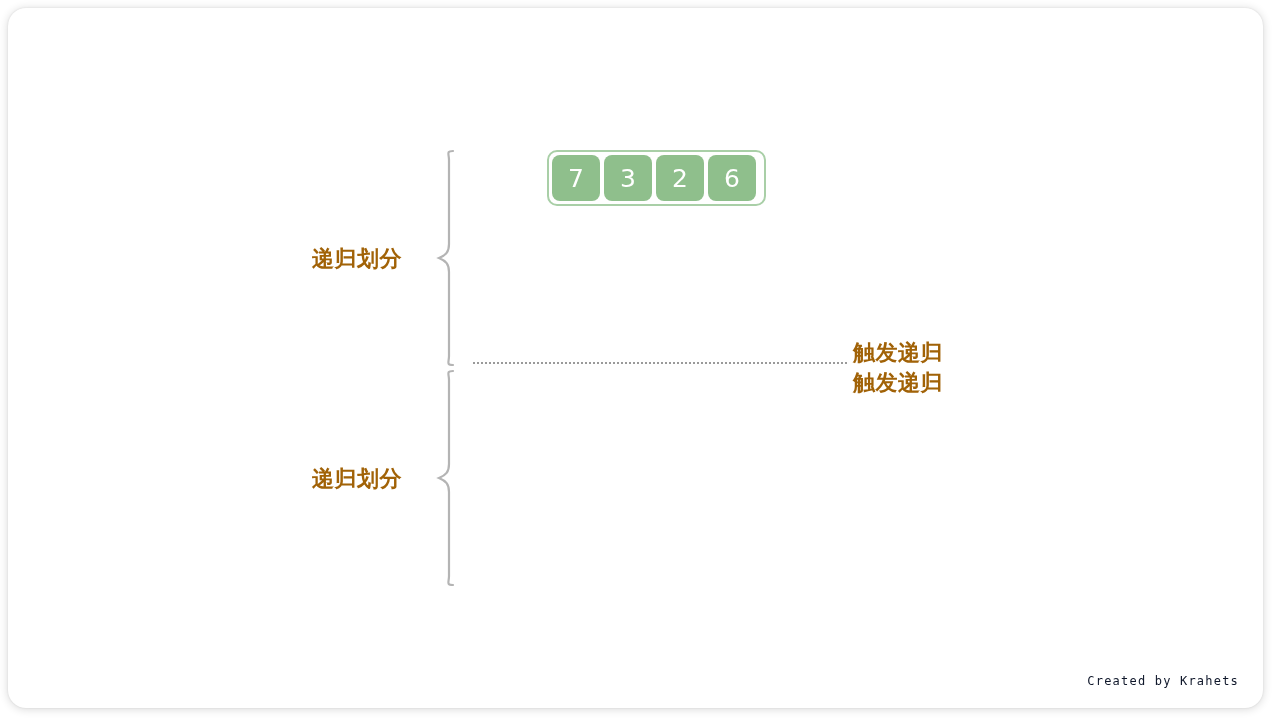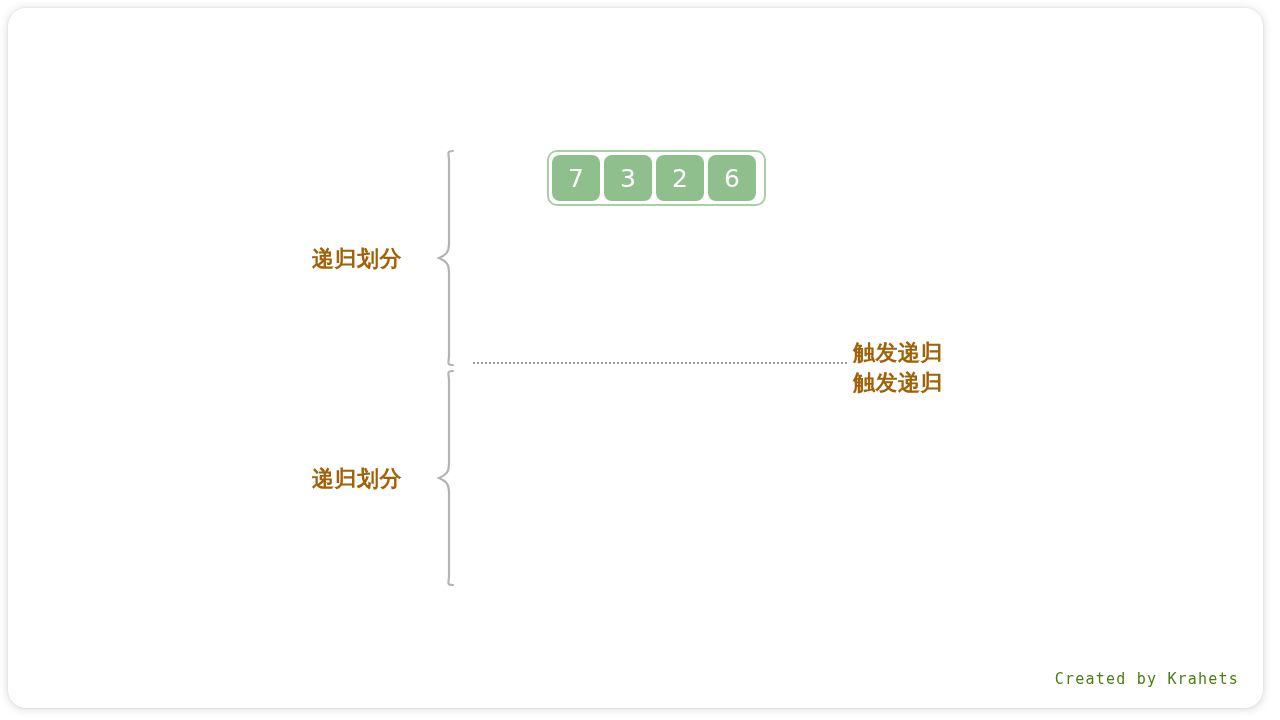--- a/index.html
+++ b/index.html
@@ -94,22 +94,22 @@
     top: 330px;
     line-height: 30px;
   }
   #label-base .ln { display: block; }
 
   
   .watermark {
     position: absolute;
     right: 24px;
     bottom: 20px;
-    color: #4d7c0f;
-    font-size: 15px;
+    color: #0f172a;
+    font-size: 12px;
     letter-spacing: 1.2px;
     font-family: "DejaVu Sans Mono", "Liberation Mono", monospace;
   }
 </style>
 </head>
 <body>
 
 <div id="canvas">
 
   <div class="card">

